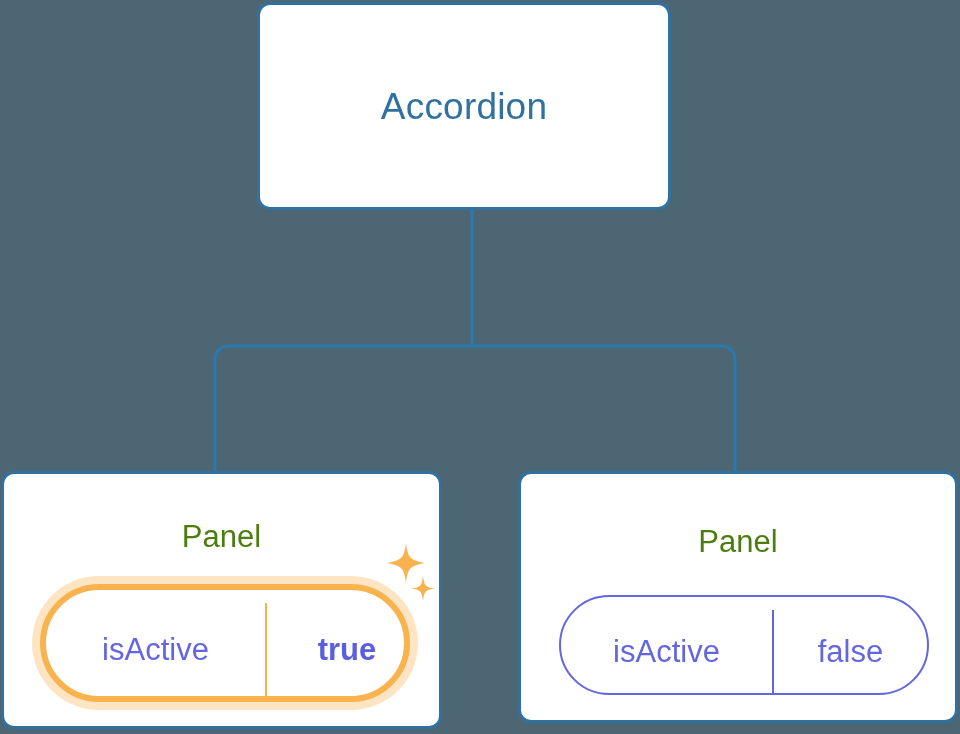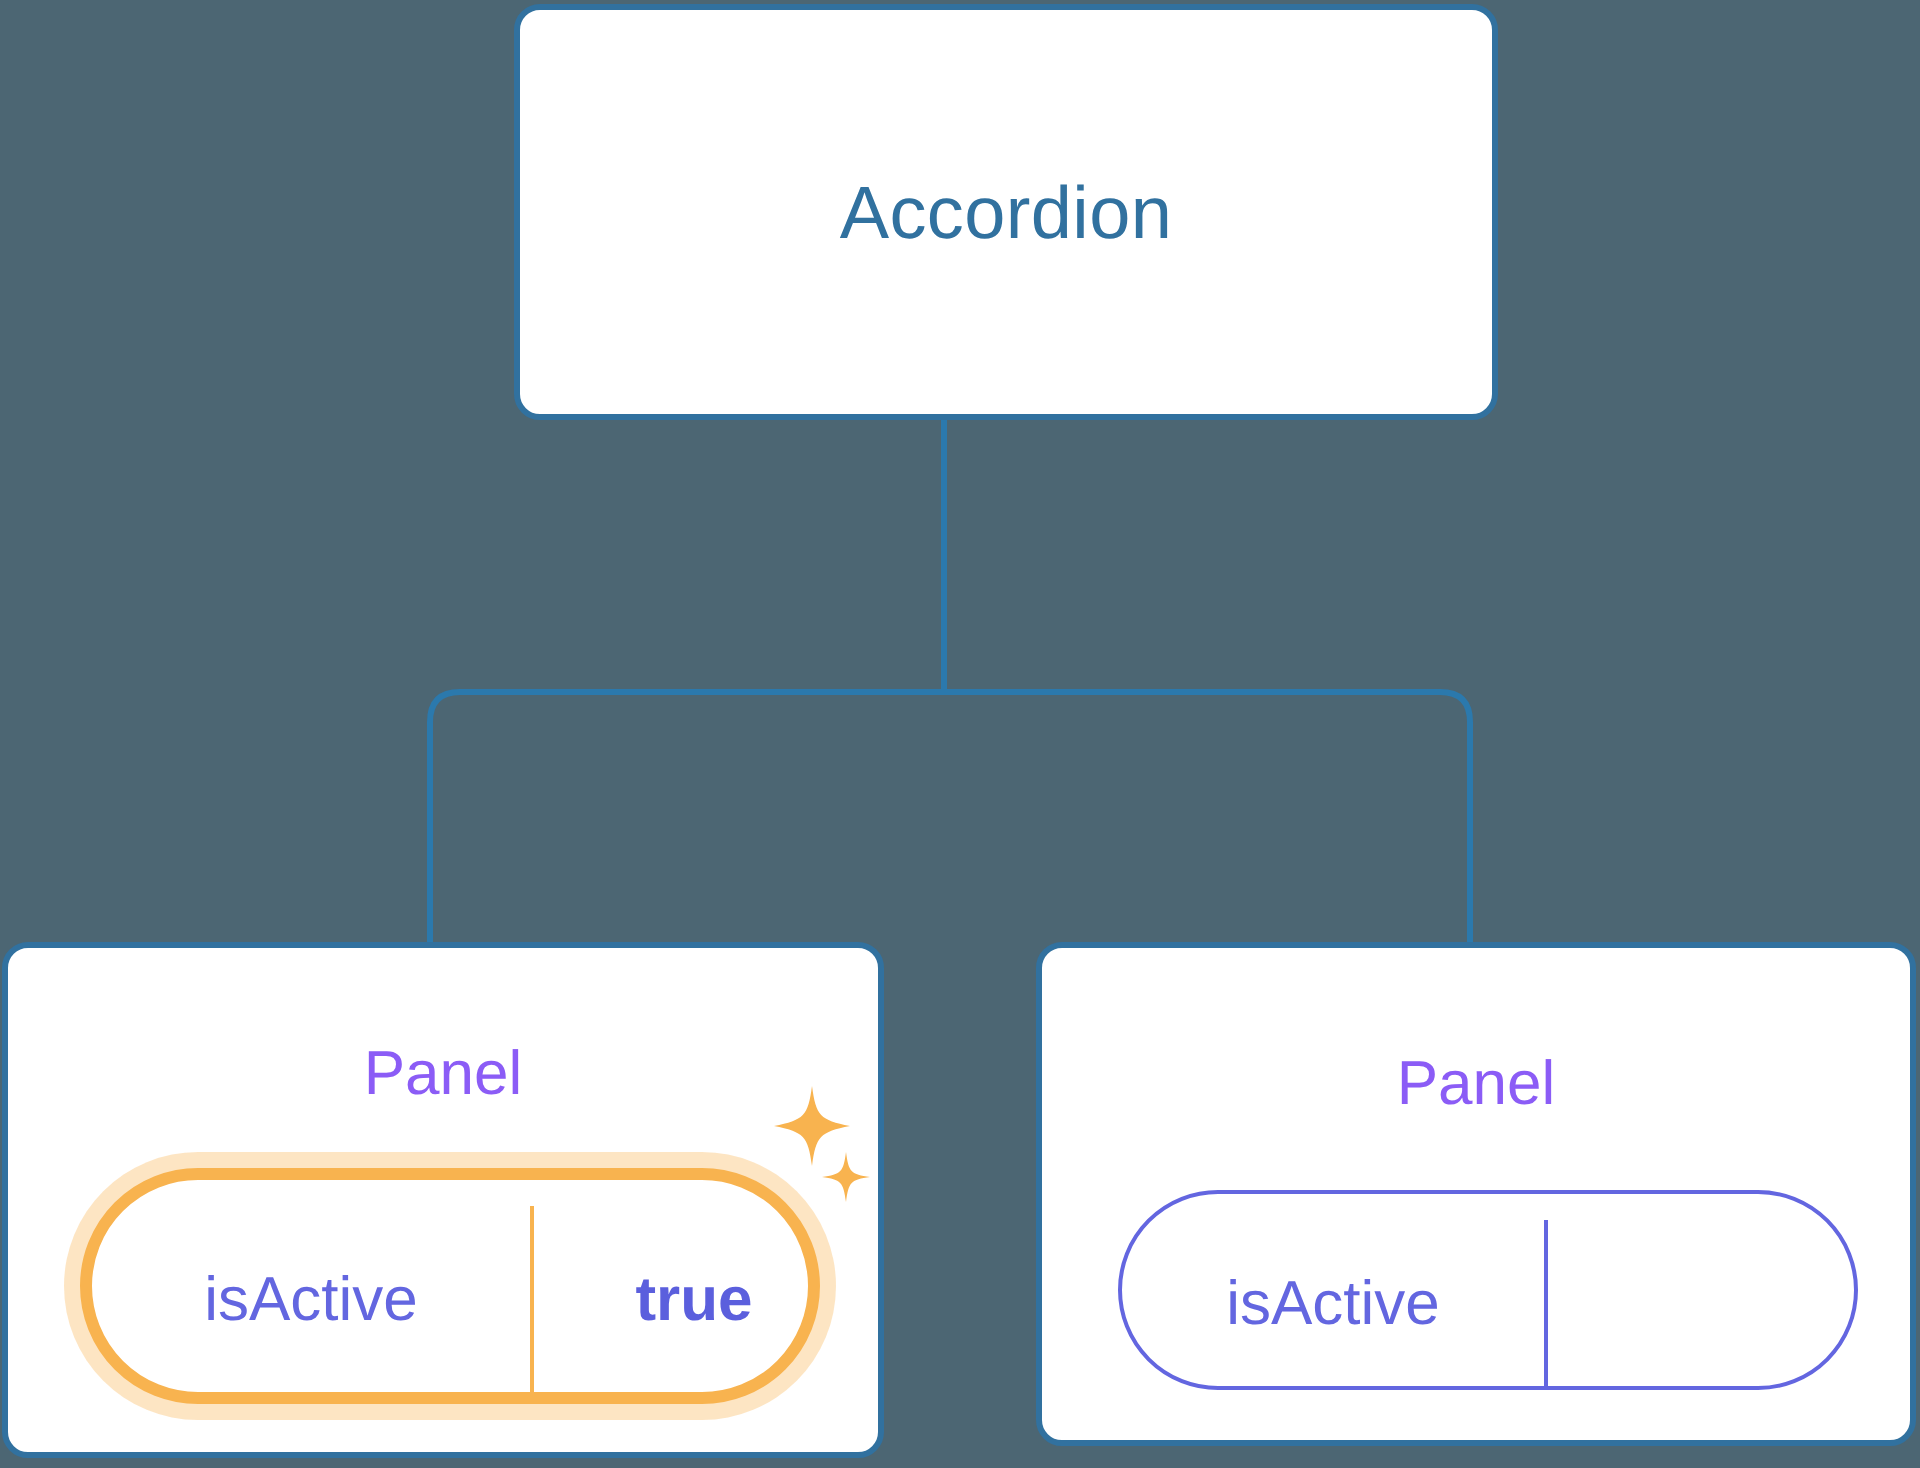--- a/index.html
+++ b/index.html
@@ -41,21 +41,21 @@
     background: #ffffff;
     border: 3px solid #31719f;
     border-radius: 13px;
     box-sizing: border-box;
   }
 
   
   #node-accordion {
     left: 257px;
     top: 2px;
-    width: 492px;
+    width: 414px;
     height: 208px;
     display: flex;
     align-items: center;
     justify-content: center;
     text-align: right;
   }
   .node-title-root {
     color: #31719f;
     font-size: 37px;
     font-weight: 400;
@@ -74,21 +74,21 @@
     left: 518px;
     top: 471px;
     width: 440px;
     height: 252px;
   }
   .node-title-leaf {
     position: absolute;
     left: 0;
     right: 0;
     text-align: center;
-    color: #8b5cf6;
+    color: #4d7c0f;
     font-size: 31px;
     font-weight: 400;
     line-height: 1;
   }
   #node-panel-left .node-title-leaf { top: 47px; }
   #node-panel-right .node-title-leaf { top: 52px; }
 
   
   .prop-pill {
     position: absolute;
@@ -201,16 +201,17 @@
   <svg class="sparkles" viewBox="0 0 60 64" width="60" height="64" aria-hidden="true">
     <path d="M23 2 C25 17 27 19 42 22 C27 25 25 27 23 42 C21 27 19 25 4 22 C19 19 21 17 23 2 Z" fill="#f8b34f"></path>
     <path d="M40 35 C41.3 45 42.5 46.2 52 47.5 C42.5 48.8 41.3 50 40 60 C38.7 50 37.5 48.8 28 47.5 C37.5 46.2 38.7 45 40 35 Z" fill="#f8b34f"></path>
   </svg>
 
   <div class="node-card" id="node-panel-right">
     <span class="node-title-leaf">Panel</span>
 
     <div class="prop-pill normal" id="pill-right">
       <span class="prop-key">isActive</span>
+      <span class="prop-val">false</span>
     </div>
   </div>
 
 </div>
 
 </body></html>

